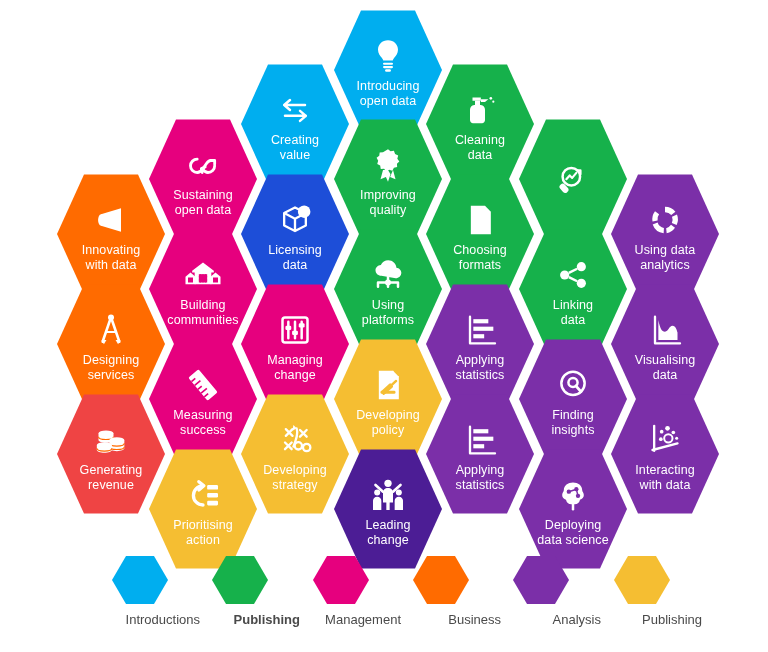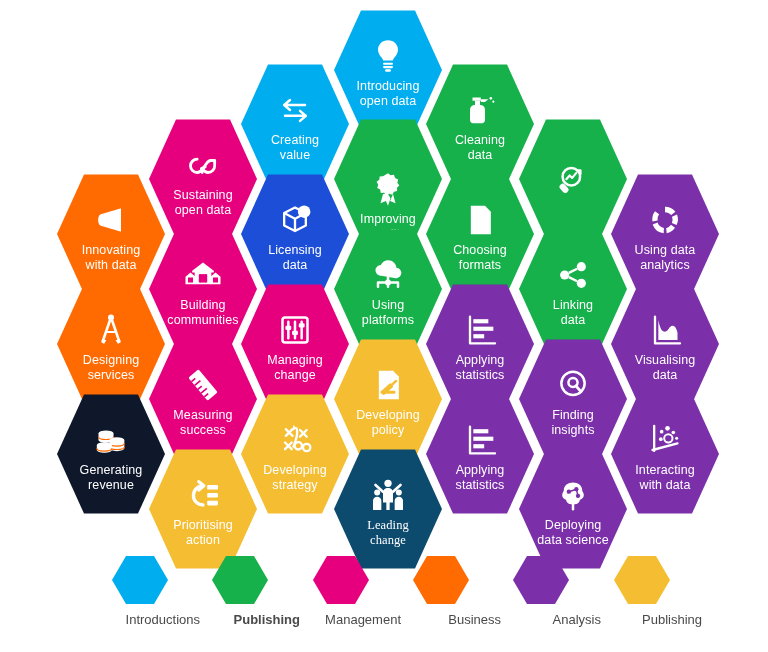--- a/index.html
+++ b/index.html
@@ -104,21 +104,21 @@
             <path d="M33.4 18.6L38 18.6 38 23" stroke="#ffffff" stroke-width="3.4" stroke-linecap="round" stroke-linejoin="round"></path>
             <path d="M38 25c0 4.4-3.6 8-8 8-3.2 0-5.2-2-7-4.6" stroke="#ffffff" stroke-width="3.4" stroke-linecap="round"></path>
             <path d="M26.6 26.4L22 28.4 23 33" stroke="#ffffff" stroke-width="3.4" stroke-linecap="round" stroke-linejoin="round"></path>
           </svg>
         </div>
         <div class="lbl">
           <div>Sustaining</div>
           <div>open data</div>
         </div>
       </div>
-      <div class="hex" style="left: 334px; top: 117px; background: rgb(22, 177, 75); justify-content: flex-end;">
+      <div class="hex" style="left: 334px; top: 117px; background: rgb(22, 177, 75);">
         <div class="ico">
           <svg width="40" height="40" viewBox="0 0 48 48" fill="none">
             <path d="M24 5l3.1 2.6 4-.6 1.4 3.8 3.7 1.7-1 3.9 2.4 3.3-2.9 2.8.3 4-3.9.9-1.9 3.6-3.8-1.3-3.5 2-2.6-3.1-4 .1-.7-4-3.5-1.9 1.1-3.9-1.9-3.5 3.2-2.4.5-4 4-.4z" fill="#ffffff"></path>
             <path d="M18 30l-3 11 6.5-2.6L24 44l3-9-3-5z" fill="#ffffff"></path>
             <path d="M30 30l3 11-6.5-2.6" fill="#ffffff"></path>
           </svg>
         </div>
         <div class="lbl">
           <div>Improving</div>
           <div>quality</div>
@@ -326,21 +326,21 @@
             <circle cx="24" cy="22" r="14" stroke="#ffffff" stroke-width="3"></circle>
             <circle cx="24" cy="21" r="5.5" stroke="#ffffff" stroke-width="3"></circle>
             <path d="M27.5 25l6 7" stroke="#ffffff" stroke-width="3.4" stroke-linecap="round"></path>
           </svg>
         </div>
         <div class="lbl">
           <div>Finding</div>
           <div>insights</div>
         </div>
       </div>
-      <div class="hex" style="left: 57px; top: 392px; background: #0f172a;">
+      <div class="hex" style="left: 57px; top: 392px; background: #ef4444;">
         <div class="ico">
           <svg width="40" height="40" viewBox="0 0 48 48" fill="none">
             <ellipse cx="18" cy="16" rx="9" ry="3.4" fill="#ffffff"></ellipse>
             <path d="M9 16v8c0 1.9 4 3.4 9 3.4s9-1.5 9-3.4v-8" fill="#ffffff"></path>
             <path d="M9 20c0 1.9 4 3.4 9 3.4s9-1.5 9-3.4" stroke="#FF6B00" stroke-width="1.4"></path>
             <ellipse cx="31" cy="24" rx="9" ry="3.4" fill="#ffffff"></ellipse>
             <path d="M22 24v10c0 1.9 4 3.4 9 3.4s9-1.5 9-3.4V24" fill="#ffffff"></path>
             <path d="M22 28c0 1.9 4 3.4 9 3.4s9-1.5 9-3.4M22 32c0 1.9 4 3.4 9 3.4s9-1.5 9-3.4" stroke="#FF6B00" stroke-width="1.4"></path>
             <ellipse cx="16" cy="30" rx="9" ry="3.4" fill="#ffffff"></ellipse>
             <path d="M7 30v6c0 1.9 4 3.4 9 3.4s9-1.5 9-3.4v-6" fill="#ffffff"></path>
@@ -409,21 +409,21 @@
             <rect x="29" y="12" width="13" height="5.5" rx="1.4" fill="#ffffff"></rect>
             <rect x="29" y="21.5" width="13" height="5.5" rx="1.4" fill="#ffffff"></rect>
             <rect x="29" y="31" width="13" height="5.5" rx="1.4" fill="#ffffff"></rect>
           </svg>
         </div>
         <div class="lbl">
           <div>Prioritising</div>
           <div>action</div>
         </div>
       </div>
-      <div class="hex" style="left: 334px; top: 447px; background: #0c4a6e; font-family: Liberation Serif, serif;">
+      <div class="hex" style="left: 334px; top: 447px; background: #4c1d95;">
         <div class="ico">
           <svg width="40" height="40" viewBox="0 0 48 48" fill="none">
             <circle cx="24" cy="10" r="4.4" fill="#ffffff"></circle>
             <path d="M24 15.5c-3.6 0-6 2.4-6 5.8V33h4v9h4v-9h4V21.3c0-3.4-2.4-5.8-6-5.8z" fill="#ffffff"></path>
             <path d="M18 20L9 12M30 20l9-8" stroke="#ffffff" stroke-width="3.2" stroke-linecap="round"></path>
             <circle cx="11" cy="21" r="3.6" fill="#ffffff"></circle>
             <path d="M11 26c-3 0-5 2-5 4.8V42h10V30.8C16 28 14 26 11 26z" fill="#ffffff"></path>
             <circle cx="37" cy="21" r="3.6" fill="#ffffff"></circle>
             <path d="M37 26c-3 0-5 2-5 4.8V42h10V30.8C42 28 40 26 37 26z" fill="#ffffff"></path>
           </svg>

